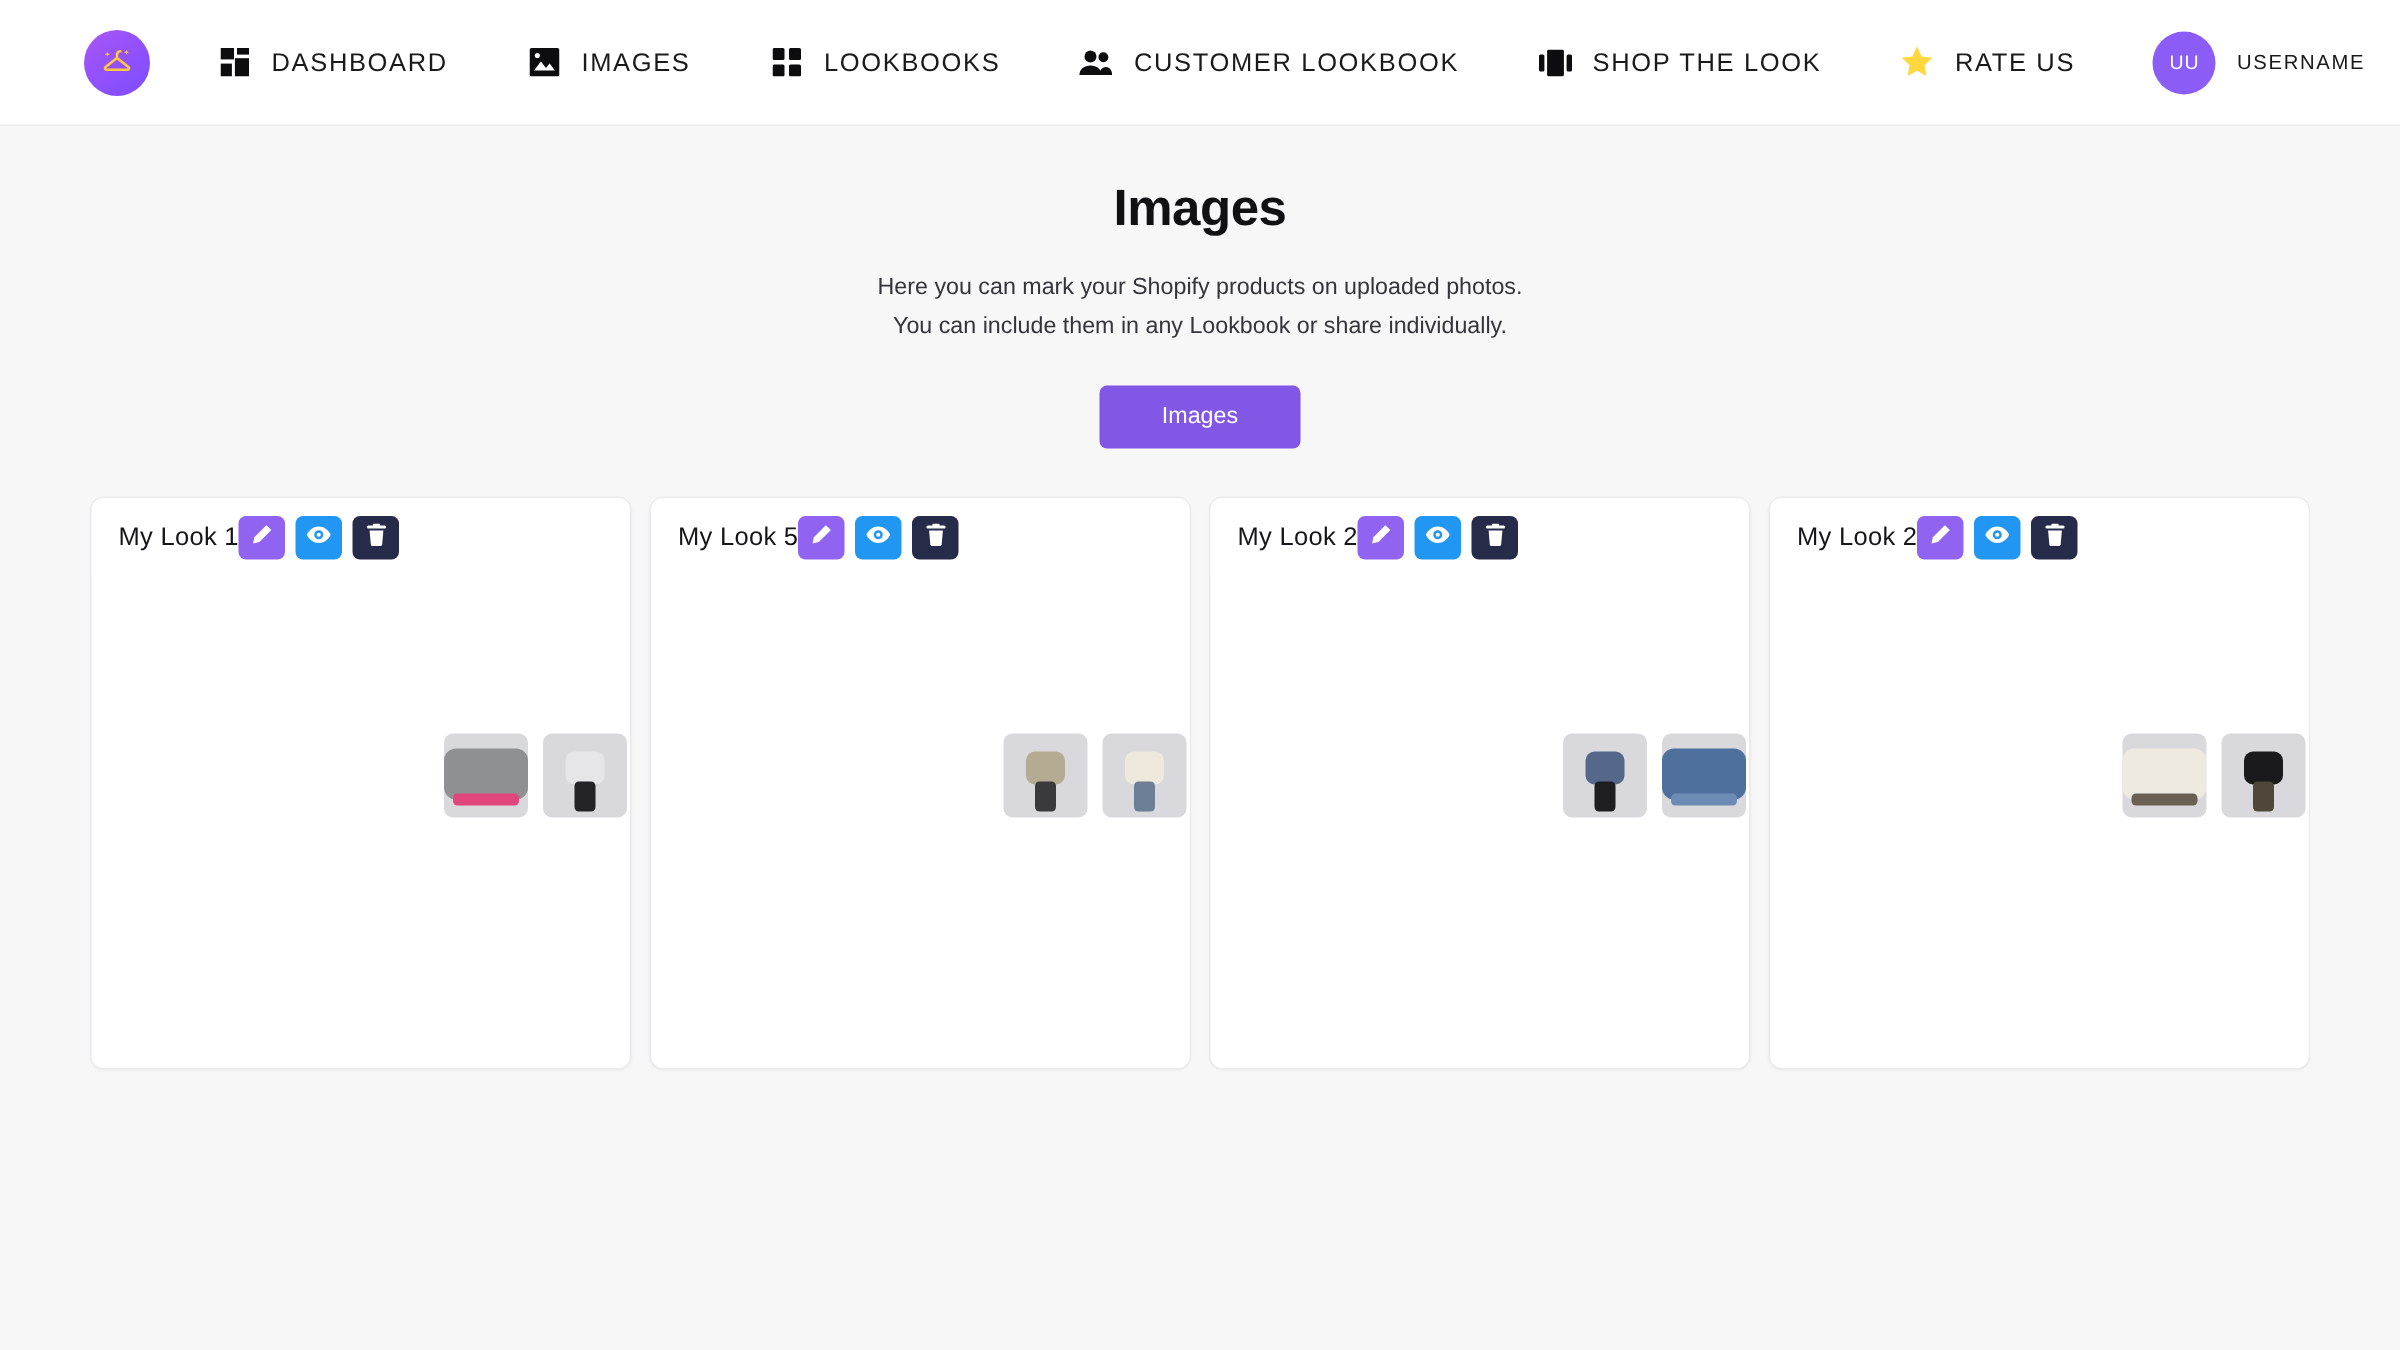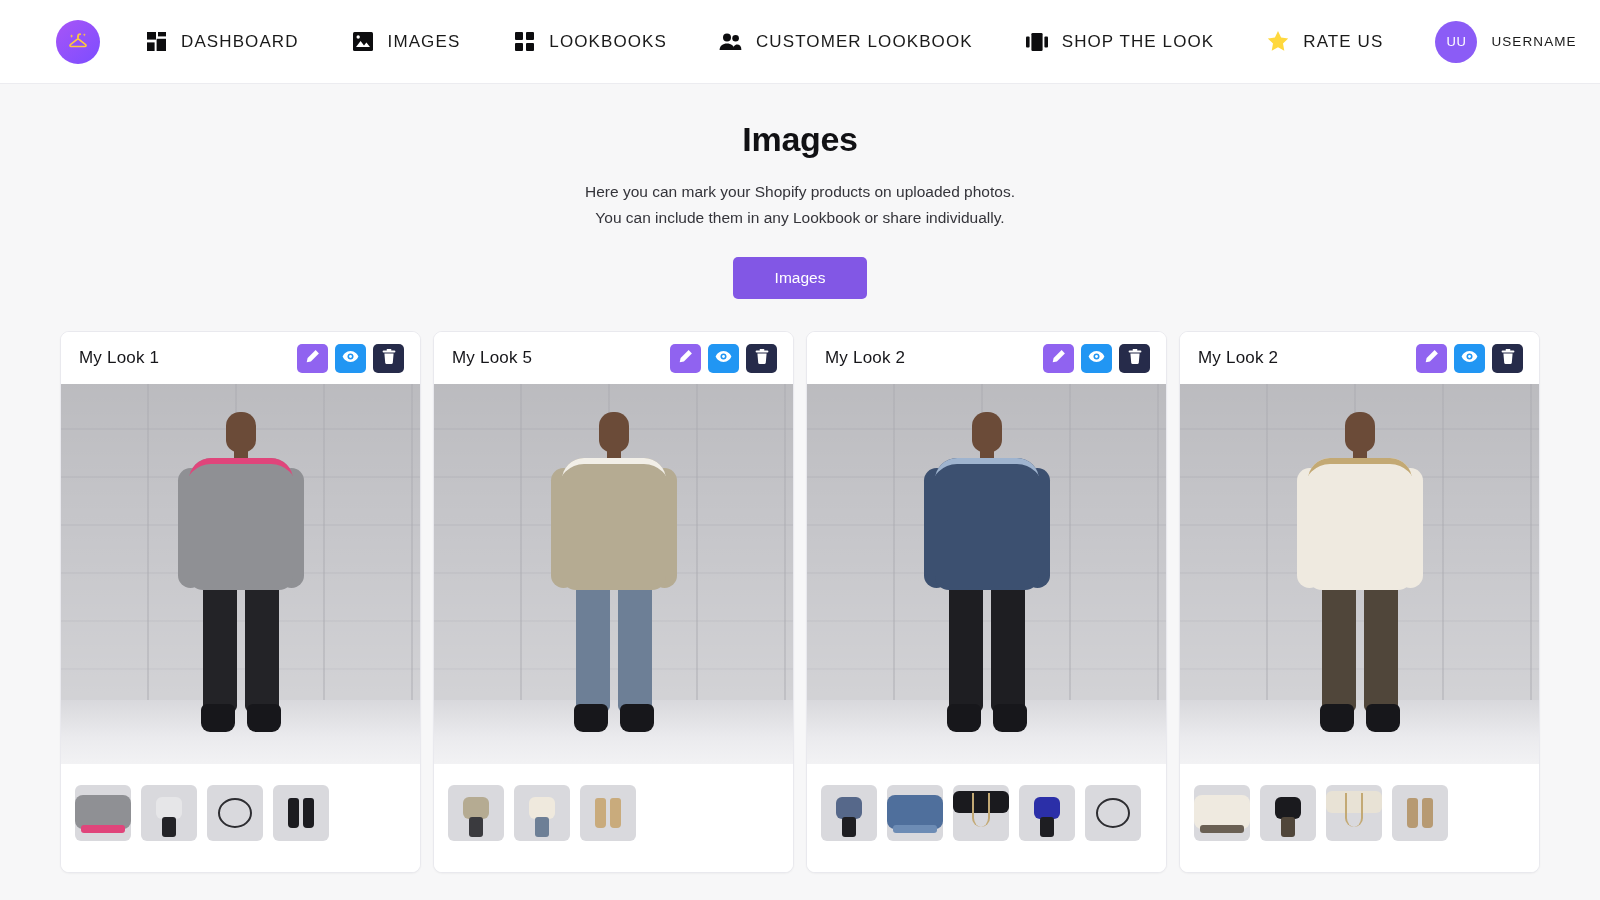--- a/index.html
+++ b/index.html
@@ -98,21 +98,21 @@
     align-items: flex-start;
   }
   .card {
     flex: 1 1 0;
     min-width: 0;
     background: #fff;
     border: 1px solid #e9e9ee;
     border-radius: 9px;
     overflow: hidden;
     box-shadow: 0 1px 2px rgba(16,16,32,.04);
-    display: flex; flex-direction: column;
+    display: flex; flex-direction: row;
   }
   .card-head {
     height: 52px;
     display: flex; align-items: center;
     padding: 0 16px 0 18px;
     background: #fff;
   }
   .card-title {
     font-size: 17px; color: #16161a; font-weight: 400;
     letter-spacing: .2px;

